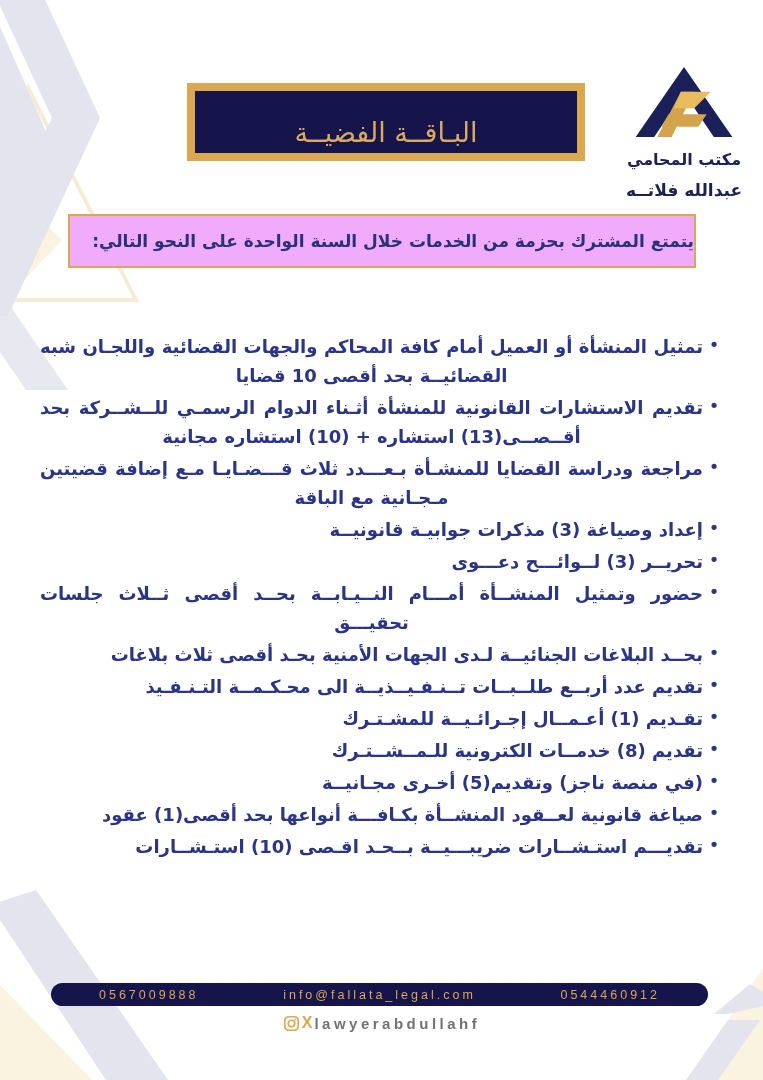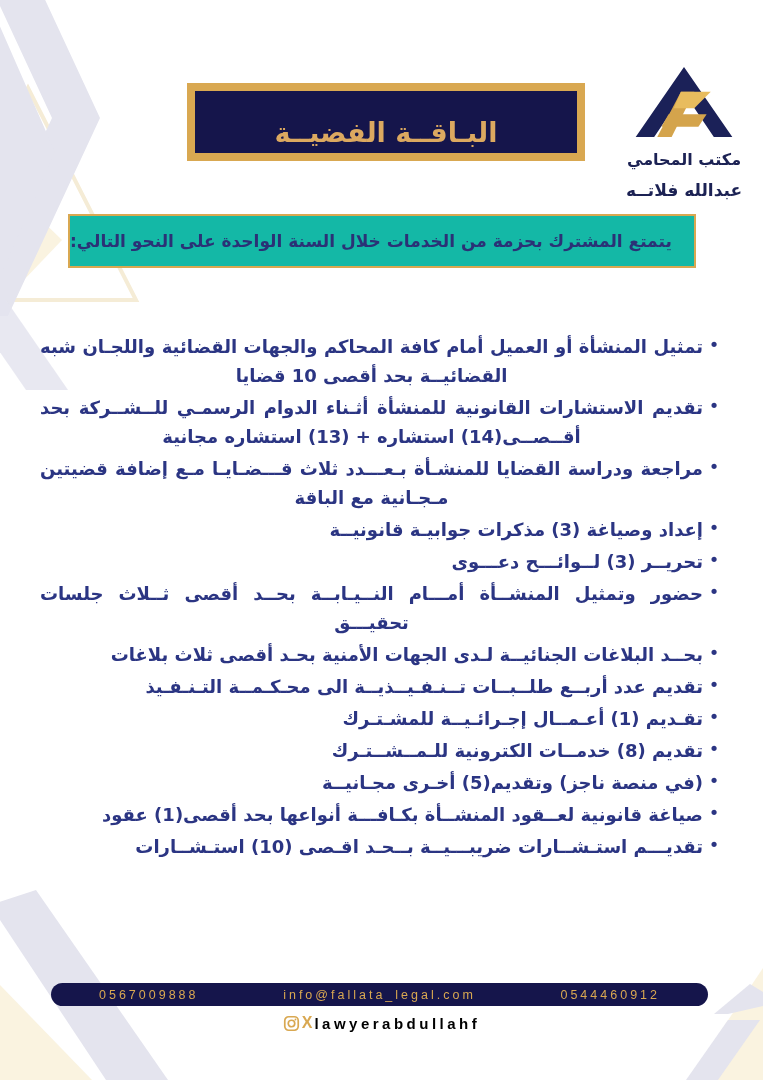--- a/index.html
+++ b/index.html
@@ -14,37 +14,37 @@
   
   .title-box {
     position:absolute; top:83px; left:187px; width:398px; height:78px;
     background:#d9a851; padding:8px; z-index:2;
   }
   .title-inner {
     width:100%; height:100%; background:#15154b;
     display:flex; align-items:center; justify-content:center;
   }
   .title-inner span {
-    color:#dca960; font-size:27px; font-weight:bold; letter-spacing:1px;
+    color:#dca960; font-size:27px; font-weight:normal; letter-spacing:1px;
     direction:rtl;
     margin-top:20px;
   }
   .logo {
     position:absolute; top:66px; right:16px; width:126px; z-index:2;
     text-align:center;
   }
   .logo svg { display:block; margin:0 auto; }
   .logo-line1 { color:#1c2254; font-weight:bold; font-size:16px; direction:rtl; margin-top:12px; }
   .logo-line2 { color:#1c2254; font-weight:bold; font-size:17px; direction:rtl; margin-top:11px; }
 
   
   .intro-box {
     position:absolute; top:214px; left:68px; width:628px; height:54px;
-    border:2px solid #d9a851; background:#14b8a6; z-index:2;
-    display:flex; align-items:center; justify-content:flex-start;
+    border:2px solid #d9a851; background:#f0abfc; z-index:2;
+    display:flex; align-items:center; justify-content:flex-end;
   }
   .intro-box span {
     color:#2b3176; font-size:17px; font-weight:bold; direction:rtl;
   }
 
   
   .services {
     position:absolute; top:332px; right:38px; left:40px; z-index:2;
     list-style:none; direction:rtl;
   }
@@ -76,21 +76,21 @@
   .contact-bar span {
     color:#d9a851; font-size:12.5px; letter-spacing:3px; white-space:nowrap;
   }
   .social {
     position:absolute; top:1014px; left:0; width:763px; z-index:2;
     display:flex; align-items:center; justify-content:center; gap:1px; direction:ltr;
     font-family:"Liberation Sans", sans-serif;
   }
   .social .ig { display:flex; align-items:center; margin-right:1px; }
   .social .xmark { color:#d9a851; font-size:16px; font-weight:bold; letter-spacing:1px; }
-  .social .handle { color:#000000; font-size:15px; letter-spacing:3.5px; font-weight:bold; }
+  .social .handle { color:#737373; font-size:15px; letter-spacing:3.5px; font-weight:bold; }
 </style>
 </head>
 <body>
 
 <div class="page">
 
   <svg class="deco" viewBox="0 0 763 1080" xmlns="http://www.w3.org/2000/svg" aria-hidden="true">
 
     <polygon points="-80,300 28,88 136,300" fill="none" stroke="#f5ecd6" stroke-width="4"></polygon>
     <polygon points="0,180 0,305 62,240" fill="#faf3e0"></polygon>
@@ -130,21 +130,21 @@
 
   <ul class="services">
 
       <li>
         <span class="bullet">•</span>
         <span class="stext">تمثيل المنشأة أو العميل أمام كافة المحاكم والجهات القضائية واللجـان شبه القضائيــة بحد أقصى 10 قضايا</span>
       </li>
 
       <li>
         <span class="bullet">•</span>
-        <span class="stext">تقديم الاستشارات القانونية للمنشأة أثـناء الدوام الرسمـي للــشــركة بحد أقــصــى(14) استشاره + (13) استشاره مجانية</span>
+        <span class="stext">تقديم الاستشارات القانونية للمنشأة أثـناء الدوام الرسمـي للــشــركة بحد أقــصــى(13) استشاره + (10) استشاره مجانية</span>
       </li>
 
       <li>
         <span class="bullet">•</span>
         <span class="stext">مراجعة ودراسة القضايا للمنشـأة بـعـــدد ثلاث قـــضـايـا مـع إضافة قضيتين مـجـانية مع الباقة</span>
       </li>
 
       <li>
         <span class="bullet">•</span>
         <span class="stext">إعداد وصياغة (3) مذكرات جوابيـة قانونيــة</span>

